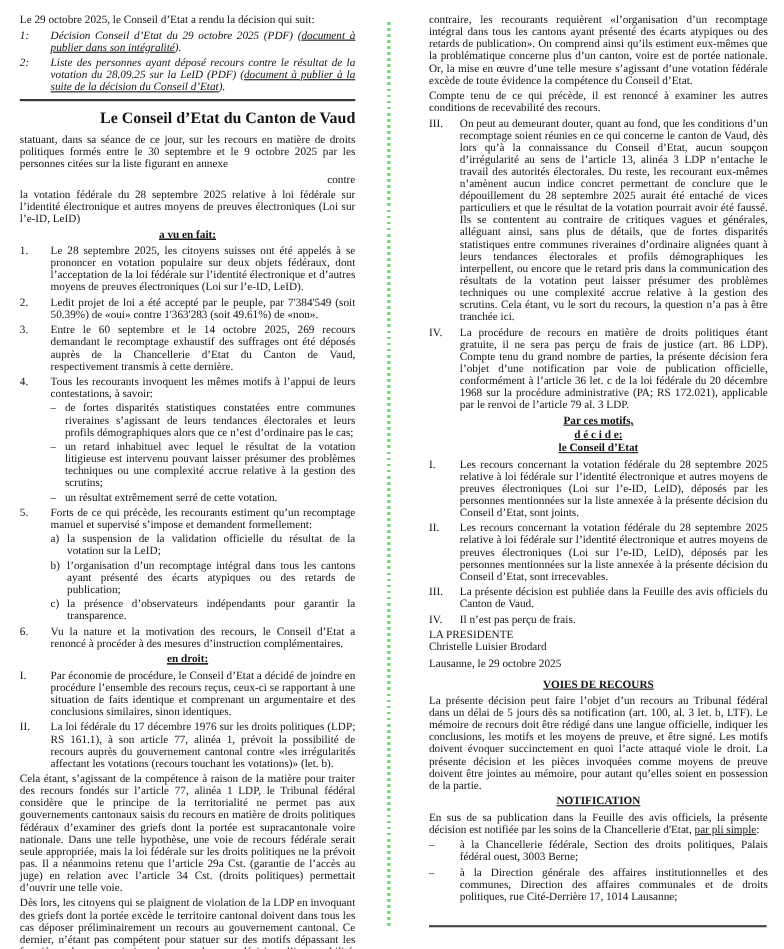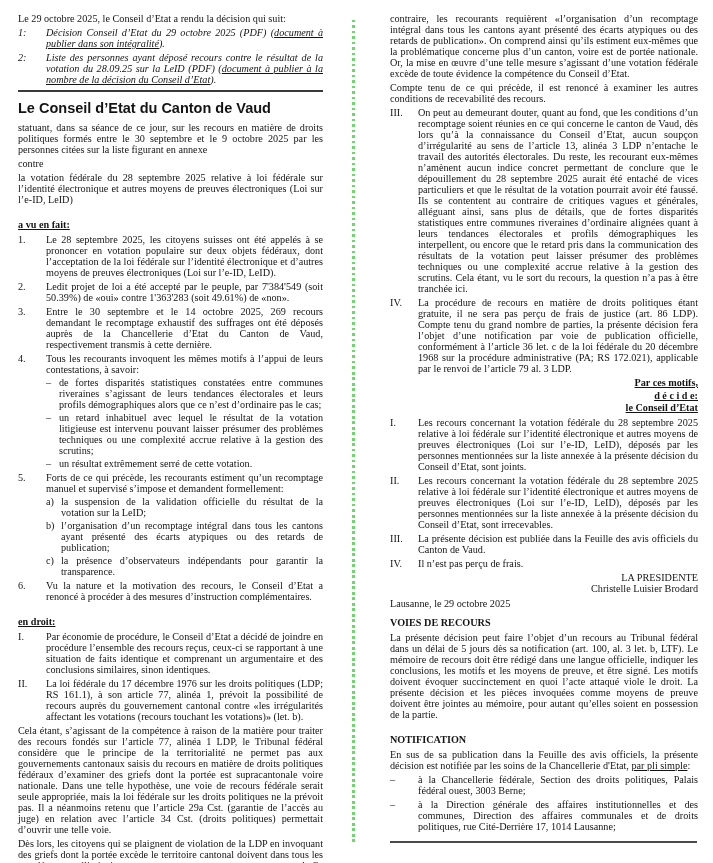--- a/index.html
+++ b/index.html
@@ -4,74 +4,74 @@
 <style>
   html,body{margin:0;padding:0;background:#fff;}
   .page{position:relative;width:713px;height:863px;background:#fff;overflow:hidden;
         font-family:"Liberation Serif",serif;font-size:10.2px;line-height:11px;color:#141414;}
   .col{position:absolute;top:13px;}
   .col.left{left:18px;width:305px;}
   .col.right{left:390px;width:308px;}
   .divider{position:absolute;left:352px;top:20px;width:3px;height:824px;
            background:repeating-linear-gradient(to bottom,#6fd66f 0 2.5px,transparent 2.5px 5.5px);}
   p{margin:0 0 3px;text-align:justify;}
-  .center{text-align:left;}
+  .center{text-align:right;}
   .i{font-style:italic;}
   .b{font-weight:bold;}
   .u{text-decoration:underline;}
   .hr1{border:none;border-top:2.5px solid #3a3a3a;margin:5px 0 8px;}
   .hr2{position:absolute;left:390px;top:841px;width:307px;height:0;border-top:2px solid #4a4a4a;}
-  .doc-title{font-family:Liberation Sans, sans-serif;font-weight:bold;font-size:14.5px;
-             line-height:16px;text-align:left;margin:3px 0 6px;}
-  .heading{text-align:left;font-weight:bold;margin:14px 0 4px;}
+  .doc-title{font-family:Liberation Serif, serif;font-weight:bold;font-size:14.5px;
+             line-height:16px;text-align:right;margin:3px 0 6px;}
+  .heading{text-align:center;font-weight:bold;margin:3px 0 4px;text-decoration:underline;}
   .heading .u{text-decoration:underline;}
   .li{position:relative;padding-left:28px;margin:0 0 3px;text-align:justify;}
   .li>.num{position:absolute;left:0;top:0;}
   .dash-li{position:relative;padding-left:13px;margin:2px 0 2px;text-align:justify;}
   .dash-li>.d{position:absolute;left:0;top:0;}
   .sub-li{position:relative;padding-left:15px;margin:2px 0 2px;text-align:justify;}
   .sub-li>.lab{position:absolute;left:0;top:0;}
   .sig-row{display:flex;margin:1px 0 2px;}
-  .sig-col{flex:1;text-align:right;}
+  .sig-col{flex:1;text-align:left;}
   .mt4{margin-top:4px;} .mt6{margin-top:6px;} .mt8{margin-top:8px;}
-  .decide-line{text-align:right;font-weight:bold;margin:0 0 1.5px;}
+  .decide-line{text-align:center;font-weight:bold;margin:0 0 1.5px;}
 </style>
 </head>
 <body>
 
 <div class="page">
 
   <div class="col left">
     <p>Le 29 octobre 2025, le Conseil d’Etat a rendu la décision qui suit:</p>
 
     <div class="li i">
       <span class="num">1:</span><span>Décision Conseil d’Etat du 29 octobre 2025 (PDF) (</span><span class="u">document à publier dans son intégralité</span><span>).</span>
     </div>
     <div class="li i">
-      <span class="num">2:</span><span>Liste des personnes ayant déposé recours contre le résultat de la votation du 28.09.25 sur la LeID (PDF) (</span><span class="u">document à publier à la nombre de la décision du Conseil d’Etat</span><span>).</span>
+      <span class="num">2:</span><span>Liste des personnes ayant déposé recours contre le résultat de la votation du 28.09.25 sur la LeID (PDF) (</span><span class="u">document à publier à la suite de la décision du Conseil d’Etat</span><span>).</span>
     </div>
 
     <hr class="hr1">
 
     <div class="doc-title">Le Conseil d’Etat du Canton de Vaud</div>
 
     <p>statuant, dans sa séance de ce jour, sur les recours en matière de droits politiques formés entre le 30 septembre et le 9 octobre 2025 par les personnes citées sur la liste figurant en annexe</p>
     <p class="center">contre</p>
     <p>la votation fédérale du 28 septembre 2025 relative à loi fédérale sur l’identité électronique et autres moyens de preuves électroniques (Loi sur l’e-ID, LeID)</p>
 
     <div class="heading"><span class="u">a vu en fait:</span></div>
 
     <div class="li">
       <span class="num">1.</span><span>Le 28 septembre 2025, les citoyens suisses ont été appelés à se prononcer en votation populaire sur deux objets fédéraux, dont l’acceptation de la loi fédérale sur l’identité électronique et d’autres moyens de preuves électroniques (Loi sur l’e-ID, LeID).</span>
     </div>
     <div class="li">
       <span class="num">2.</span><span>Ledit projet de loi a été accepté par le peuple, par 7'384'549 (soit 50.39%) de «oui» contre 1'363'283 (soit 49.61%) de «non».</span>
     </div>
     <div class="li">
-      <span class="num">3.</span><span>Entre le 30 septembre et le 14 octobre 2025, 269 recours demandant le recomptage exhaustif des suffrages ont été déposés auprès de la Chancellerie d’Etat du Canton de Vaud, respectivement transmis à cette dernière.</span>
+      <span class="num">3.</span><span>Entre le 60 septembre et le 14 octobre 2025, 269 recours demandant le recomptage exhaustif des suffrages ont été déposés auprès de la Chancellerie d’Etat du Canton de Vaud, respectivement transmis à cette dernière.</span>
     </div>
     <div class="li">
       <span class="num">4.</span><span>Tous les recourants invoquent les mêmes motifs à l’appui de leurs contestations, à savoir:</span>
       <div class="dash-li"><span class="d">–</span><span>de fortes disparités statistiques constatées entre communes riveraines s’agissant de leurs tendances électorales et leurs profils démographiques alors que ce n’est d’ordinaire pas le cas;</span></div>
       <div class="dash-li"><span class="d">–</span><span>un retard inhabituel avec lequel le résultat de la votation litigieuse est intervenu pouvant laisser présumer des problèmes techniques ou une complexité accrue relative à la gestion des scrutins;</span></div>
       <div class="dash-li"><span class="d">–</span><span>un résultat extrêmement serré de cette votation.</span></div>
     </div>
     <div class="li">
       <span class="num">5.</span><span>Forts de ce qui précède, les recourants estiment qu’un recomptage manuel  et supervisé s’impose et demandent formellement:</span>
       <div class="sub-li"><span class="lab">a)</span><span>la suspension de la validation officielle du résultat  de la votation sur la LeID;</span></div>

